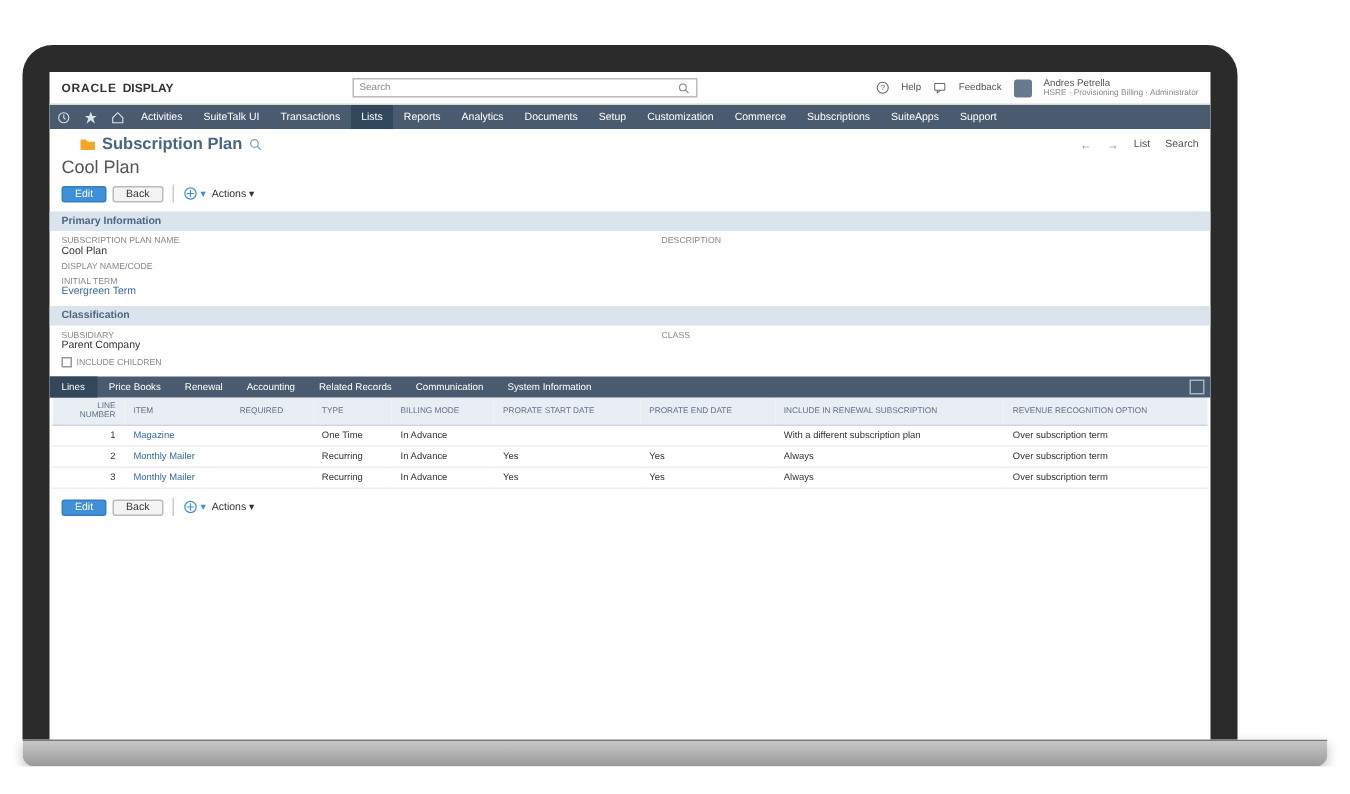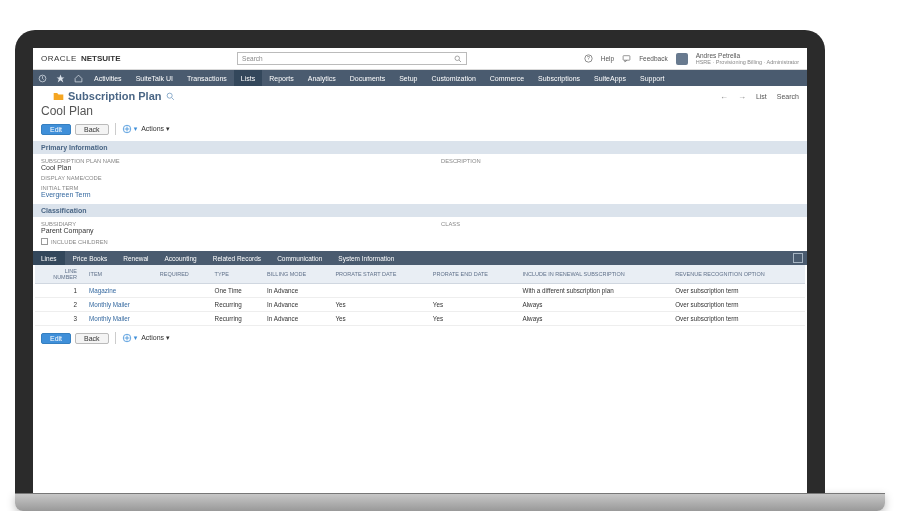--- a/index.html
+++ b/index.html
@@ -7,21 +7,21 @@
 
 .laptop-frame { width: 810px; background: #2b2b2b; border-radius: 20px 20px 0 0; padding: 18px 18px 0; position: relative; }
 .laptop-base { width: 870px; height: 18px; background: linear-gradient(to bottom, #c7c7c7, #999); margin: 0 auto; border-radius: 0 0 8px 8px; box-shadow: 0 3px 8px rgba(0,0,0,0.25); border-top: 1px solid #777; }
 .laptop-wrap { width: 870px; }
 
 .screen { width: 100%; height: 445px; background: #fff; overflow: hidden; font-size: 7px; color: #333; }
 
 
 .topbar { display: flex; align-items: center; padding: 4px 8px; border-bottom: 1px solid #d9d9d9; height: 22px; }
 .brand { display: flex; align-items: center; gap: 4px; }
-.brand .oracle { font-weight: normal; letter-spacing: 0.5px; font-size: 8px; text-align: center; }
+.brand .oracle { font-weight: bold; letter-spacing: 0.5px; font-size: 8px; text-align: center; }
 .brand .netsuite { font-weight: 600; font-size: 8px; }
 .searchbar { flex: 1; display: flex; justify-content: center; }
 .searchbox { width: 230px; height: 13px; border: 1px solid #bbb; padding: 0 4px; font-size: 6.5px; display: flex; align-items: center; justify-content: space-between; color: #888; }
 .topright { display: flex; align-items: center; gap: 8px; font-size: 6.5px; color: #555; }
 .avatar { width: 12px; height: 12px; background: #687a8f; border-radius: 2px; }
 .username { font-size: 6.5px; }
 .usersub { font-size: 5.5px; color: #888; }
 
 
 .menubar { background: #4a5b6f; color: #fff; display: flex; align-items: stretch; height: 16px; font-size: 7px; }
@@ -85,21 +85,21 @@
 </head>
 <body>
 
 <div class="laptop-wrap">
 <div class="laptop-frame">
 <div class="screen">
 
   <div class="topbar">
     <div class="brand">
       <span class="oracle">ORACLE</span>
-      <span class="netsuite">NETSUITE</span>
+      <span class="netsuite">DISPLAY</span>
     </div>
     <div class="searchbar">
       <div class="searchbox">
         <span>Search</span>
         <span>
           <svg width="8" height="8" viewBox="0 0 16 16">
                   <circle cx="6.5" cy="6.5" r="4.5" stroke="#888" stroke-width="1.5" fill="none"></circle>
                   <line x1="10" y1="10" x2="14" y2="14" stroke="#888" stroke-width="1.5"></line>
                 </svg>
         </span>

